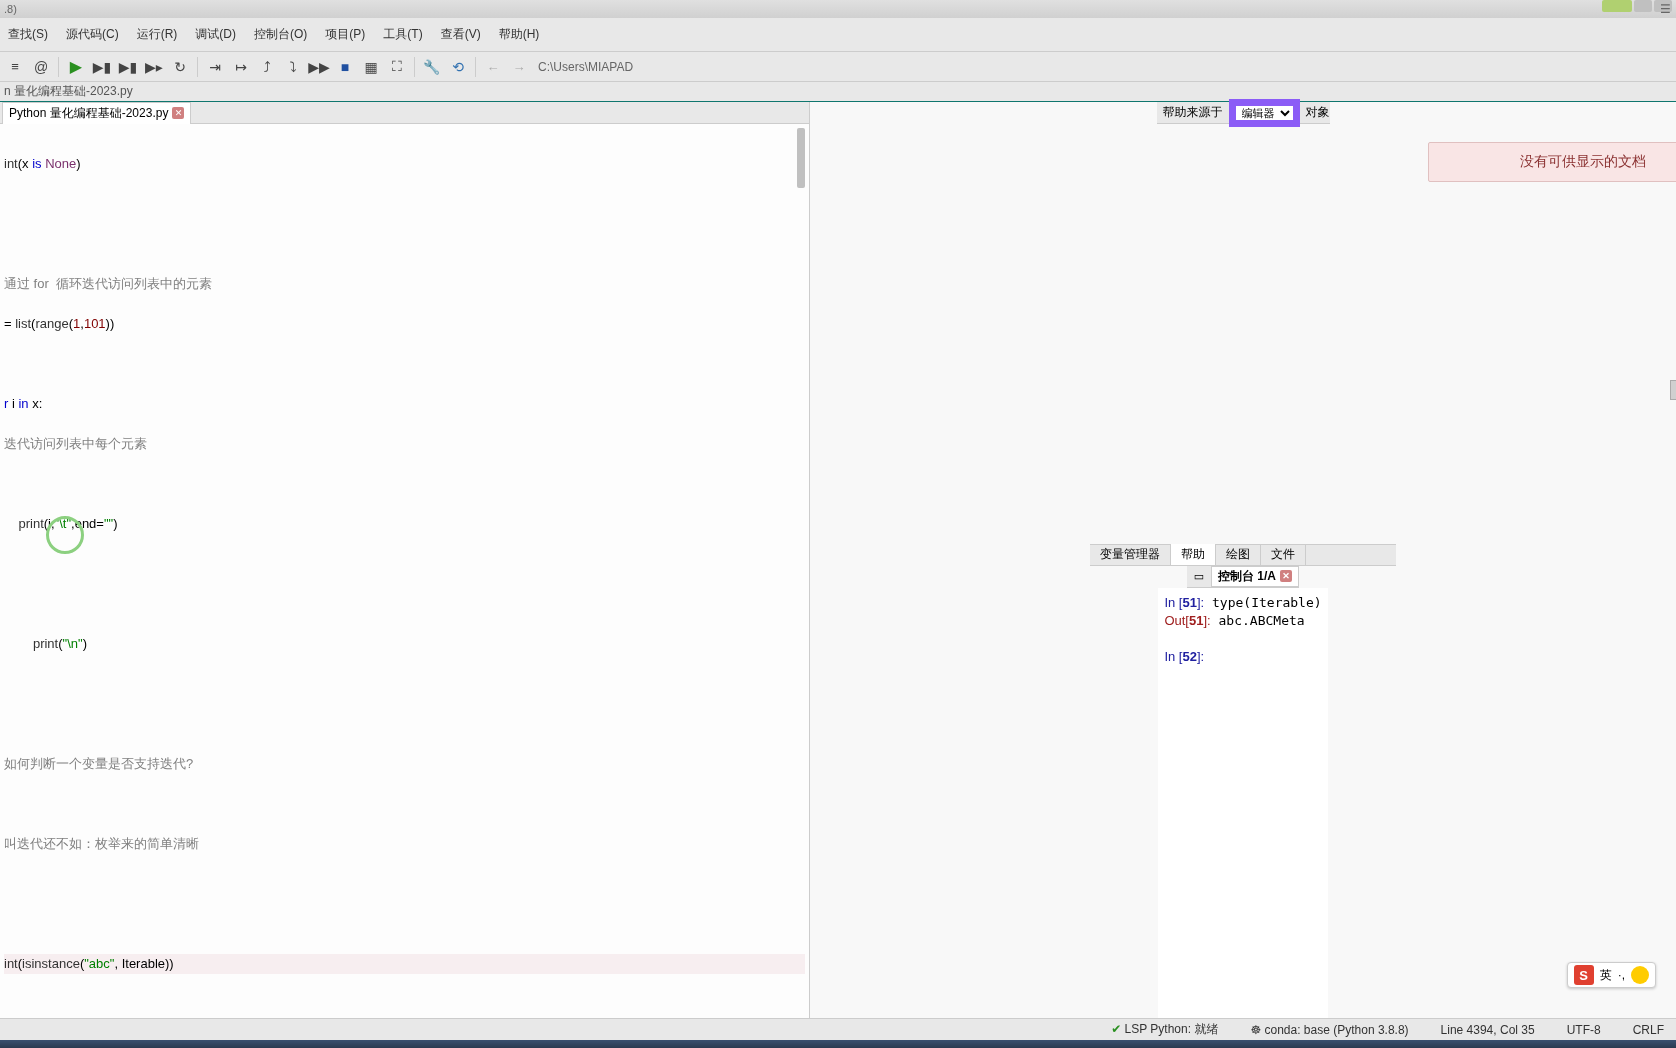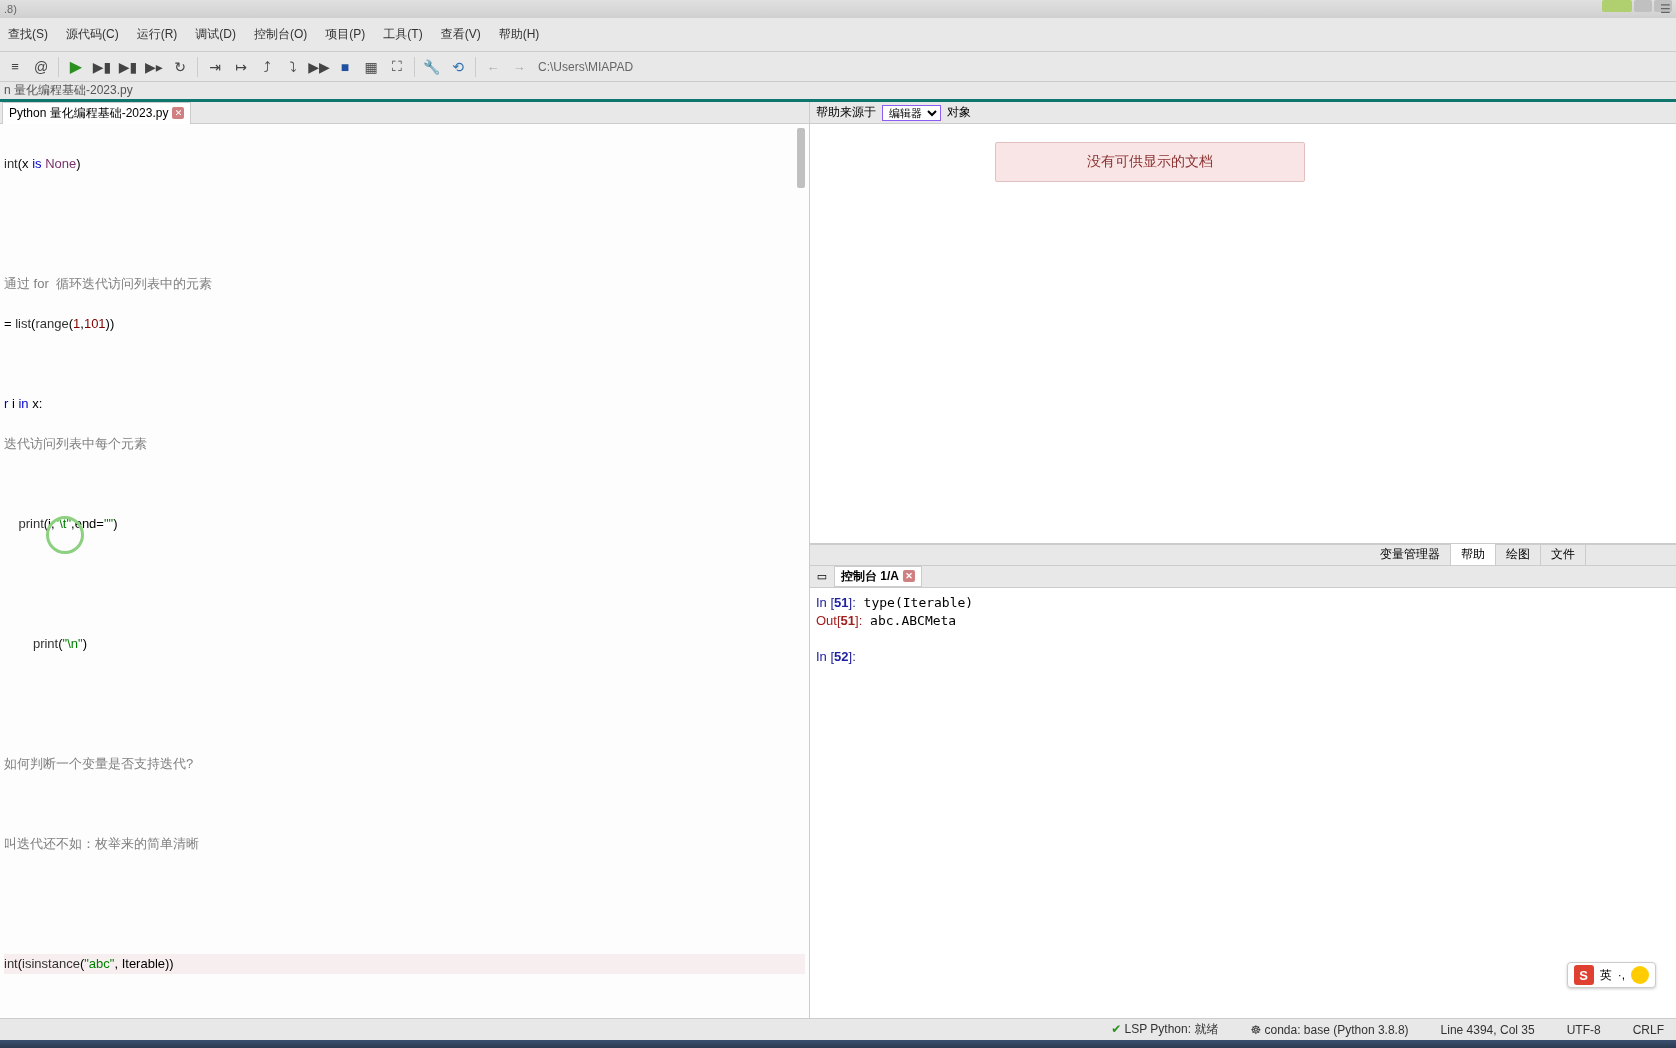--- a/index.html
+++ b/index.html
@@ -8,39 +8,39 @@
 .title-right { display: flex; gap: 2px; padding-right: 4px; }
 .title-min { width: 30px; height: 12px; background: #b0d070; border-radius: 2px; }
 .title-max { width: 18px; height: 12px; background: #c0c0c0; border-radius: 2px; }
 .title-close { width: 18px; height: 12px; background: #c0c0c0; border-radius: 2px; }
 .menu-bar { height: 34px; background: #e8e8e8; display: flex; align-items: center; padding-left: 4px; gap: 10px; border-bottom: 1px solid #ccc; }
 .menu-item { font-size: 12px; color: #333; padding: 2px 4px; cursor: pointer; }
 .toolbar { height: 30px; background: #e8e8e8; display: flex; align-items: center; padding-left: 4px; gap: 4px; border-bottom: 1px solid #ccc; }
 .tool-btn { width: 22px; height: 22px; display: flex; align-items: center; justify-content: center; cursor: pointer; font-size: 14px; color: #444; }
 .tool-sep { width: 1px; height: 20px; background: #ccc; margin: 0 2px; }
 .path-bar { font-size: 12px; color: #666; padding-left: 4px; }
-.tab-strip { height: 20px; background: #e8e8e8; display: flex; align-items: center; padding-left: 4px; font-size: 12px; color: #555; border-bottom: 3px solid #0f766e; }
+.tab-strip { height: 20px; background: #e8e8e8; display: flex; align-items: center; padding-left: 4px; font-size: 12px; color: #555; border-bottom: 1px solid #0f766e; }
 .main-area { display: flex; height: calc(100% - 110px); }
 .editor-col { width: 810px; display: flex; flex-direction: column; background: #fdfdfd; border-right: 1px solid #ccc; }
 .editor-tabs { height: 22px; background: #e8e8e8; display: flex; align-items: center; padding-left: 2px; border-bottom: 1px solid #ccc; }
 .editor-tab { background: #fff; border: 1px solid #ccc; border-bottom: none; padding: 2px 6px; font-size: 12px; display: flex; align-items: center; gap: 4px; }
 .tab-close { width: 12px; height: 12px; background: #d08080; color: #fff; font-size: 9px; display: flex; align-items: center; justify-content: center; border-radius: 2px; }
 .code-area { flex: 1; overflow: hidden; font-family: Consolas, "Courier New", monospace; font-size: 13px; line-height: 20px; padding: 10px 4px; white-space: pre; position: relative; }
 .code-line { height: 20px; }
 .hl-line { background: #f7eef0; display: inline-block; width: 100%; }
 .kw { color: #0000cc; }
 .str { color: #008000; }
 .num { color: #800000; }
 .cmt { color: #808080; }
 .fn { color: #333; }
 .id2 { color: #7a306c; }
 .cursor-ring { position: absolute; width: 38px; height: 38px; border: 3px solid #8cd080; border-radius: 50%; left: 46px; top: 392px; pointer-events: none; }
-.right-col { flex: 1; display: flex; flex-direction: column; background: #f8f8f8; }
+.right-col { flex: 1; display: flex; flex-direction: column; background: #f8f8f8; align-items: center; }
 .help-header { height: 22px; background: #e8e8e8; display: flex; align-items: center; padding-left: 6px; gap: 6px; font-size: 12px; border-bottom: 1px solid #ccc; }
-.help-select { border: 1px solid #8b5cf6; background: #fff; font-size: 11px; padding: 0 2px; }
+.help-select { border: 7px solid #8b5cf6; background: #fff; font-size: 11px; padding: 0 2px; }
 .help-body { flex: 1; background: #fff; position: relative; border-bottom: 1px solid #ccc; height: 280px; }
 .no-doc-box { position: absolute; left: 185px; top: 18px; width: 310px; height: 40px; background: #f9e5e5; border: 1px solid #e0c0c0; color: #8a3030; display: flex; align-items: center; justify-content: center; font-size: 14px; border-radius: 2px; }
 .panel-tabs { height: 22px; background: #e8e8e8; display: flex; align-items: center; border-top: 1px solid #ccc; border-bottom: 1px solid #ccc; }
 .panel-tab { padding: 2px 10px; font-size: 12px; cursor: pointer; border-right: 1px solid #ccc; }
 .panel-tab.active { background: #fff; }
 .console-tabs { height: 22px; background: #e8e8e8; display: flex; align-items: center; padding-left: 4px; gap: 4px; border-bottom: 1px solid #ccc; }
 .console-tab { background: #fff; border: 1px solid #ccc; padding: 1px 6px; font-size: 12px; display: flex; align-items: center; gap: 4px; font-weight: bold; }
 .console-body { flex: 1; background: #fff; font-family: Consolas, monospace; font-size: 13px; padding: 6px; line-height: 18px; white-space: pre; }
 .in-prompt { color: #2020a0; }
 .out-prompt { color: #a02020; }

